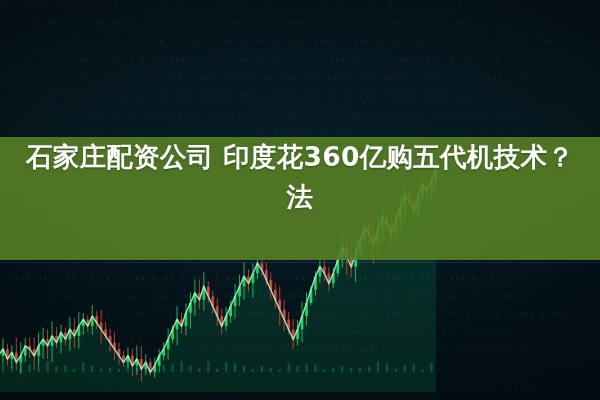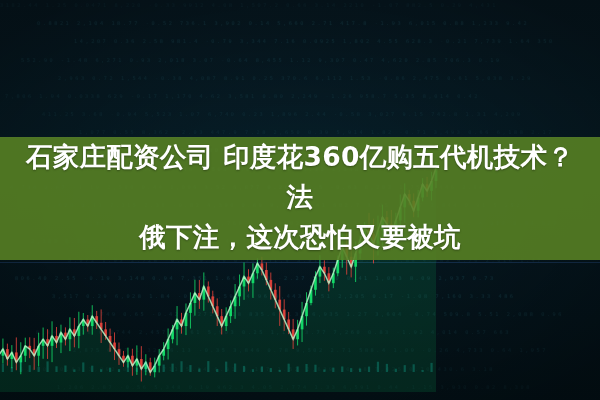--- a/index.html
+++ b/index.html
@@ -589,17 +589,16 @@
         <rect x="403.64747474747475" y="365.13624812150374" width="2.2" height="6.8637518784962595" fill="rgba(20,210,180,0.28)"></rect>
         <rect x="412.57676767676764" y="364.27983425813727" width="2.2" height="7.720165741862729" fill="rgba(20,210,180,0.28)"></rect>
         <rect x="421.5060606060606" y="369.99391418509185" width="2.2" height="2.006085814908147" fill="rgba(20,210,180,0.28)"></rect>
         <rect x="430.43535353535356" y="362.88432826125063" width="2.2" height="9.11567173874937" fill="rgba(20,210,180,0.28)"></rect>
       </svg>
   </div>
 
   <div class="banner" id="banner" style="top: 137px; height: 123px; background: rgba(86, 128, 36, 0.9);">
     <h1 class="banner-title" style="color: rgb(255, 255, 255);">
       <span class="l1">石家庄配资公司 印度花360亿购五代机技术？法</span>
-      <span class="l2">俄下注，这次恐怕又要被坑</span>
     </h1>
   </div>
 
 </div>
 
 </body></html>

